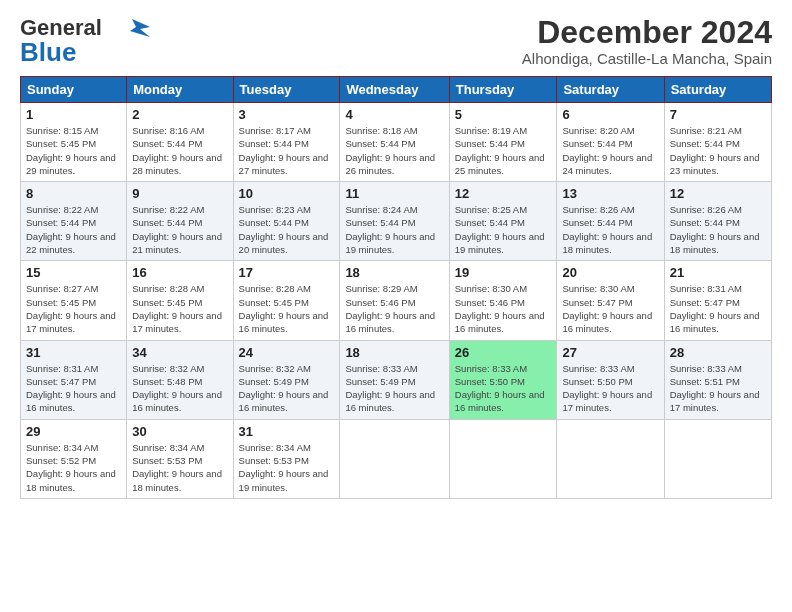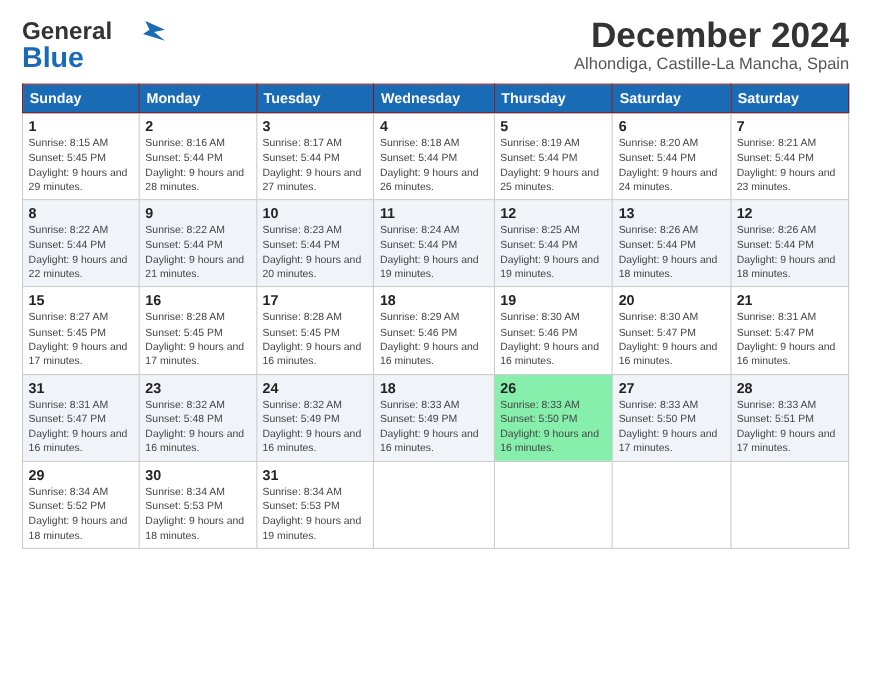--- a/index.html
+++ b/index.html
@@ -141,21 +141,21 @@
           <td><span class="day-num">15</span><span class="day-info">Sunrise: 8:27 AM<br>Sunset: 5:45 PM<br>Daylight: 9 hours and 17 minutes.</span></td>
           <td><span class="day-num">16</span><span class="day-info">Sunrise: 8:28 AM<br>Sunset: 5:45 PM<br>Daylight: 9 hours and 17 minutes.</span></td>
           <td><span class="day-num">17</span><span class="day-info">Sunrise: 8:28 AM<br>Sunset: 5:45 PM<br>Daylight: 9 hours and 16 minutes.</span></td>
           <td><span class="day-num">18</span><span class="day-info">Sunrise: 8:29 AM<br>Sunset: 5:46 PM<br>Daylight: 9 hours and 16 minutes.</span></td>
           <td><span class="day-num">19</span><span class="day-info">Sunrise: 8:30 AM<br>Sunset: 5:46 PM<br>Daylight: 9 hours and 16 minutes.</span></td>
           <td><span class="day-num">20</span><span class="day-info">Sunrise: 8:30 AM<br>Sunset: 5:47 PM<br>Daylight: 9 hours and 16 minutes.</span></td>
           <td><span class="day-num">21</span><span class="day-info">Sunrise: 8:31 AM<br>Sunset: 5:47 PM<br>Daylight: 9 hours and 16 minutes.</span></td>
         </tr>
         <tr>
           <td style="background: rgb(240, 244, 248);"><span class="day-num">31</span><span class="day-info">Sunrise: 8:31 AM<br>Sunset: 5:47 PM<br>Daylight: 9 hours and 16 minutes.</span></td>
-          <td style="background: rgb(240, 244, 248);"><span class="day-num">23</span><span class="day-info">Sunrise: 8:32 AM<br>Sunset: 5:48 PM<br>Daylight: 9 hours and 16 minutes.</span></td>
+          <td style="background: rgb(240, 244, 248);"><span class="day-num">34</span><span class="day-info">Sunrise: 8:32 AM<br>Sunset: 5:48 PM<br>Daylight: 9 hours and 16 minutes.</span></td>
           <td style="background: rgb(240, 244, 248);"><span class="day-num">24</span><span class="day-info">Sunrise: 8:32 AM<br>Sunset: 5:49 PM<br>Daylight: 9 hours and 16 minutes.</span></td>
           <td style="background: rgb(240, 244, 248);"><span class="day-num">18</span><span class="day-info">Sunrise: 8:33 AM<br>Sunset: 5:49 PM<br>Daylight: 9 hours and 16 minutes.</span></td>
           <td style="background: #86efac; margin-left: 20px;"><span class="day-num">26</span><span class="day-info">Sunrise: 8:33 AM<br>Sunset: 5:50 PM<br>Daylight: 9 hours and 16 minutes.</span></td>
           <td style="background: rgb(240, 244, 248);"><span class="day-num">27</span><span class="day-info">Sunrise: 8:33 AM<br>Sunset: 5:50 PM<br>Daylight: 9 hours and 17 minutes.</span></td>
           <td style="background: rgb(240, 244, 248);"><span class="day-num">28</span><span class="day-info">Sunrise: 8:33 AM<br>Sunset: 5:51 PM<br>Daylight: 9 hours and 17 minutes.</span></td>
         </tr>
         <tr>
           <td><span class="day-num">29</span><span class="day-info">Sunrise: 8:34 AM<br>Sunset: 5:52 PM<br>Daylight: 9 hours and 18 minutes.</span></td>
           <td><span class="day-num">30</span><span class="day-info">Sunrise: 8:34 AM<br>Sunset: 5:53 PM<br>Daylight: 9 hours and 18 minutes.</span></td>
           <td><span class="day-num">31</span><span class="day-info">Sunrise: 8:34 AM<br>Sunset: 5:53 PM<br>Daylight: 9 hours and 19 minutes.</span></td>

